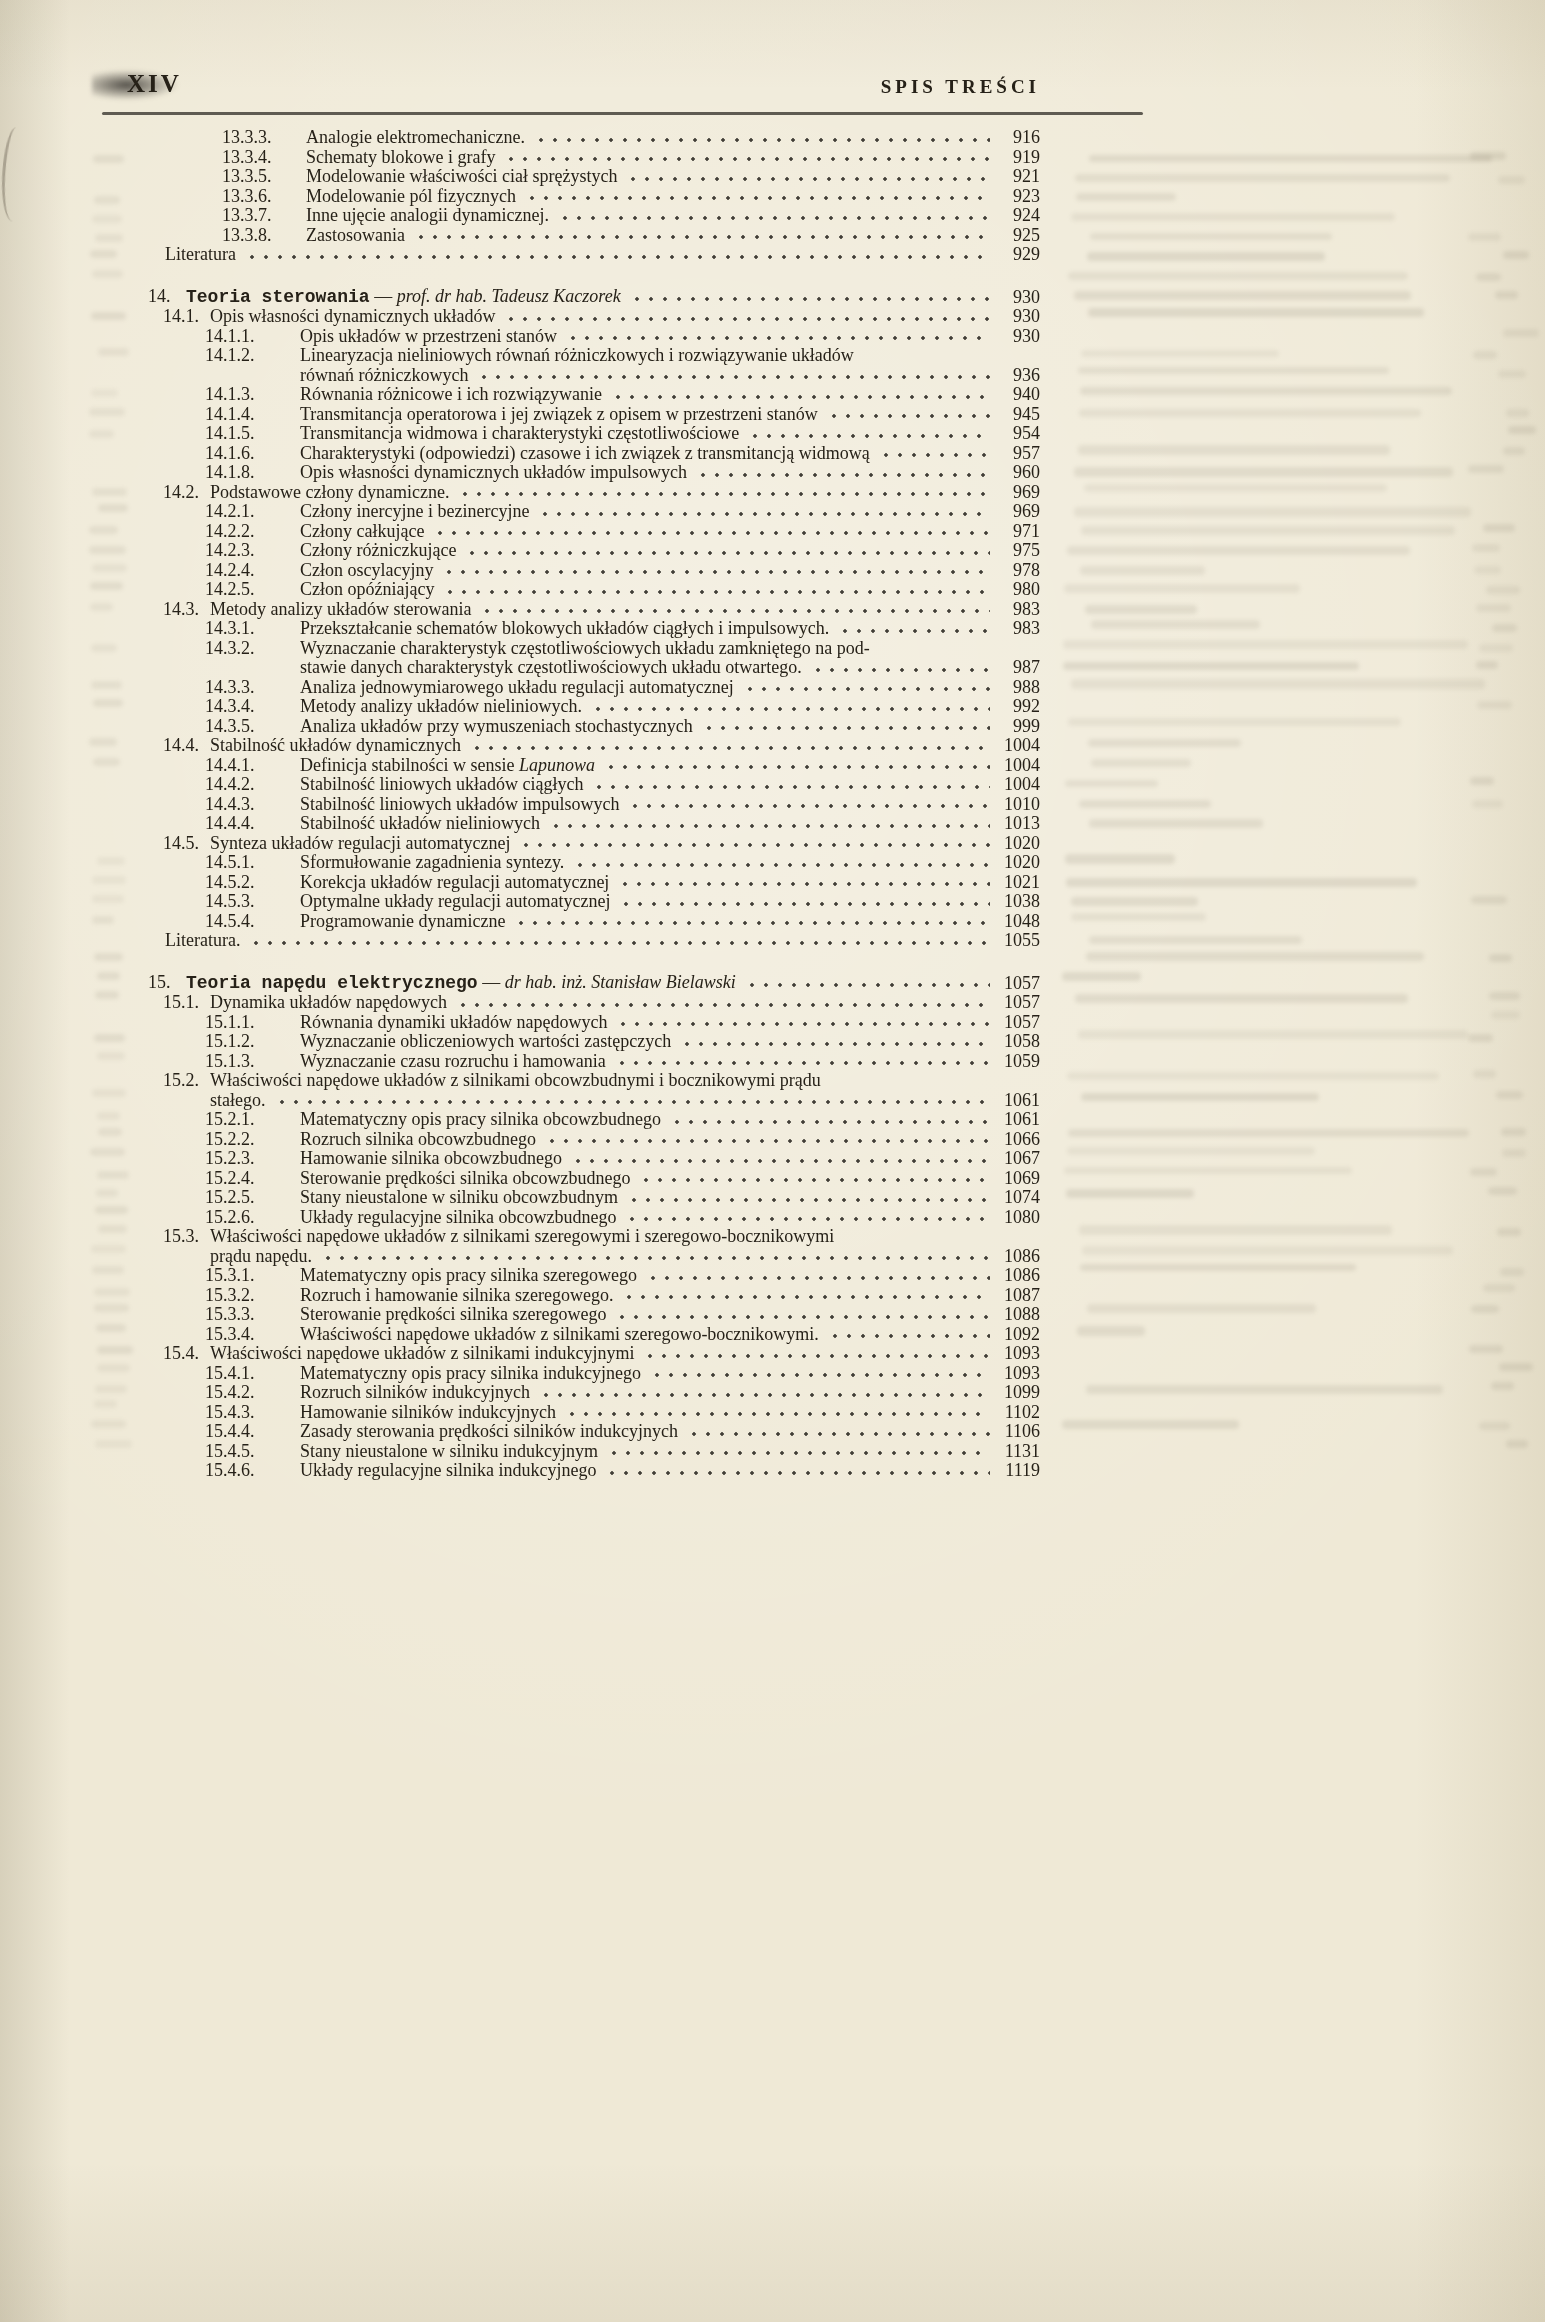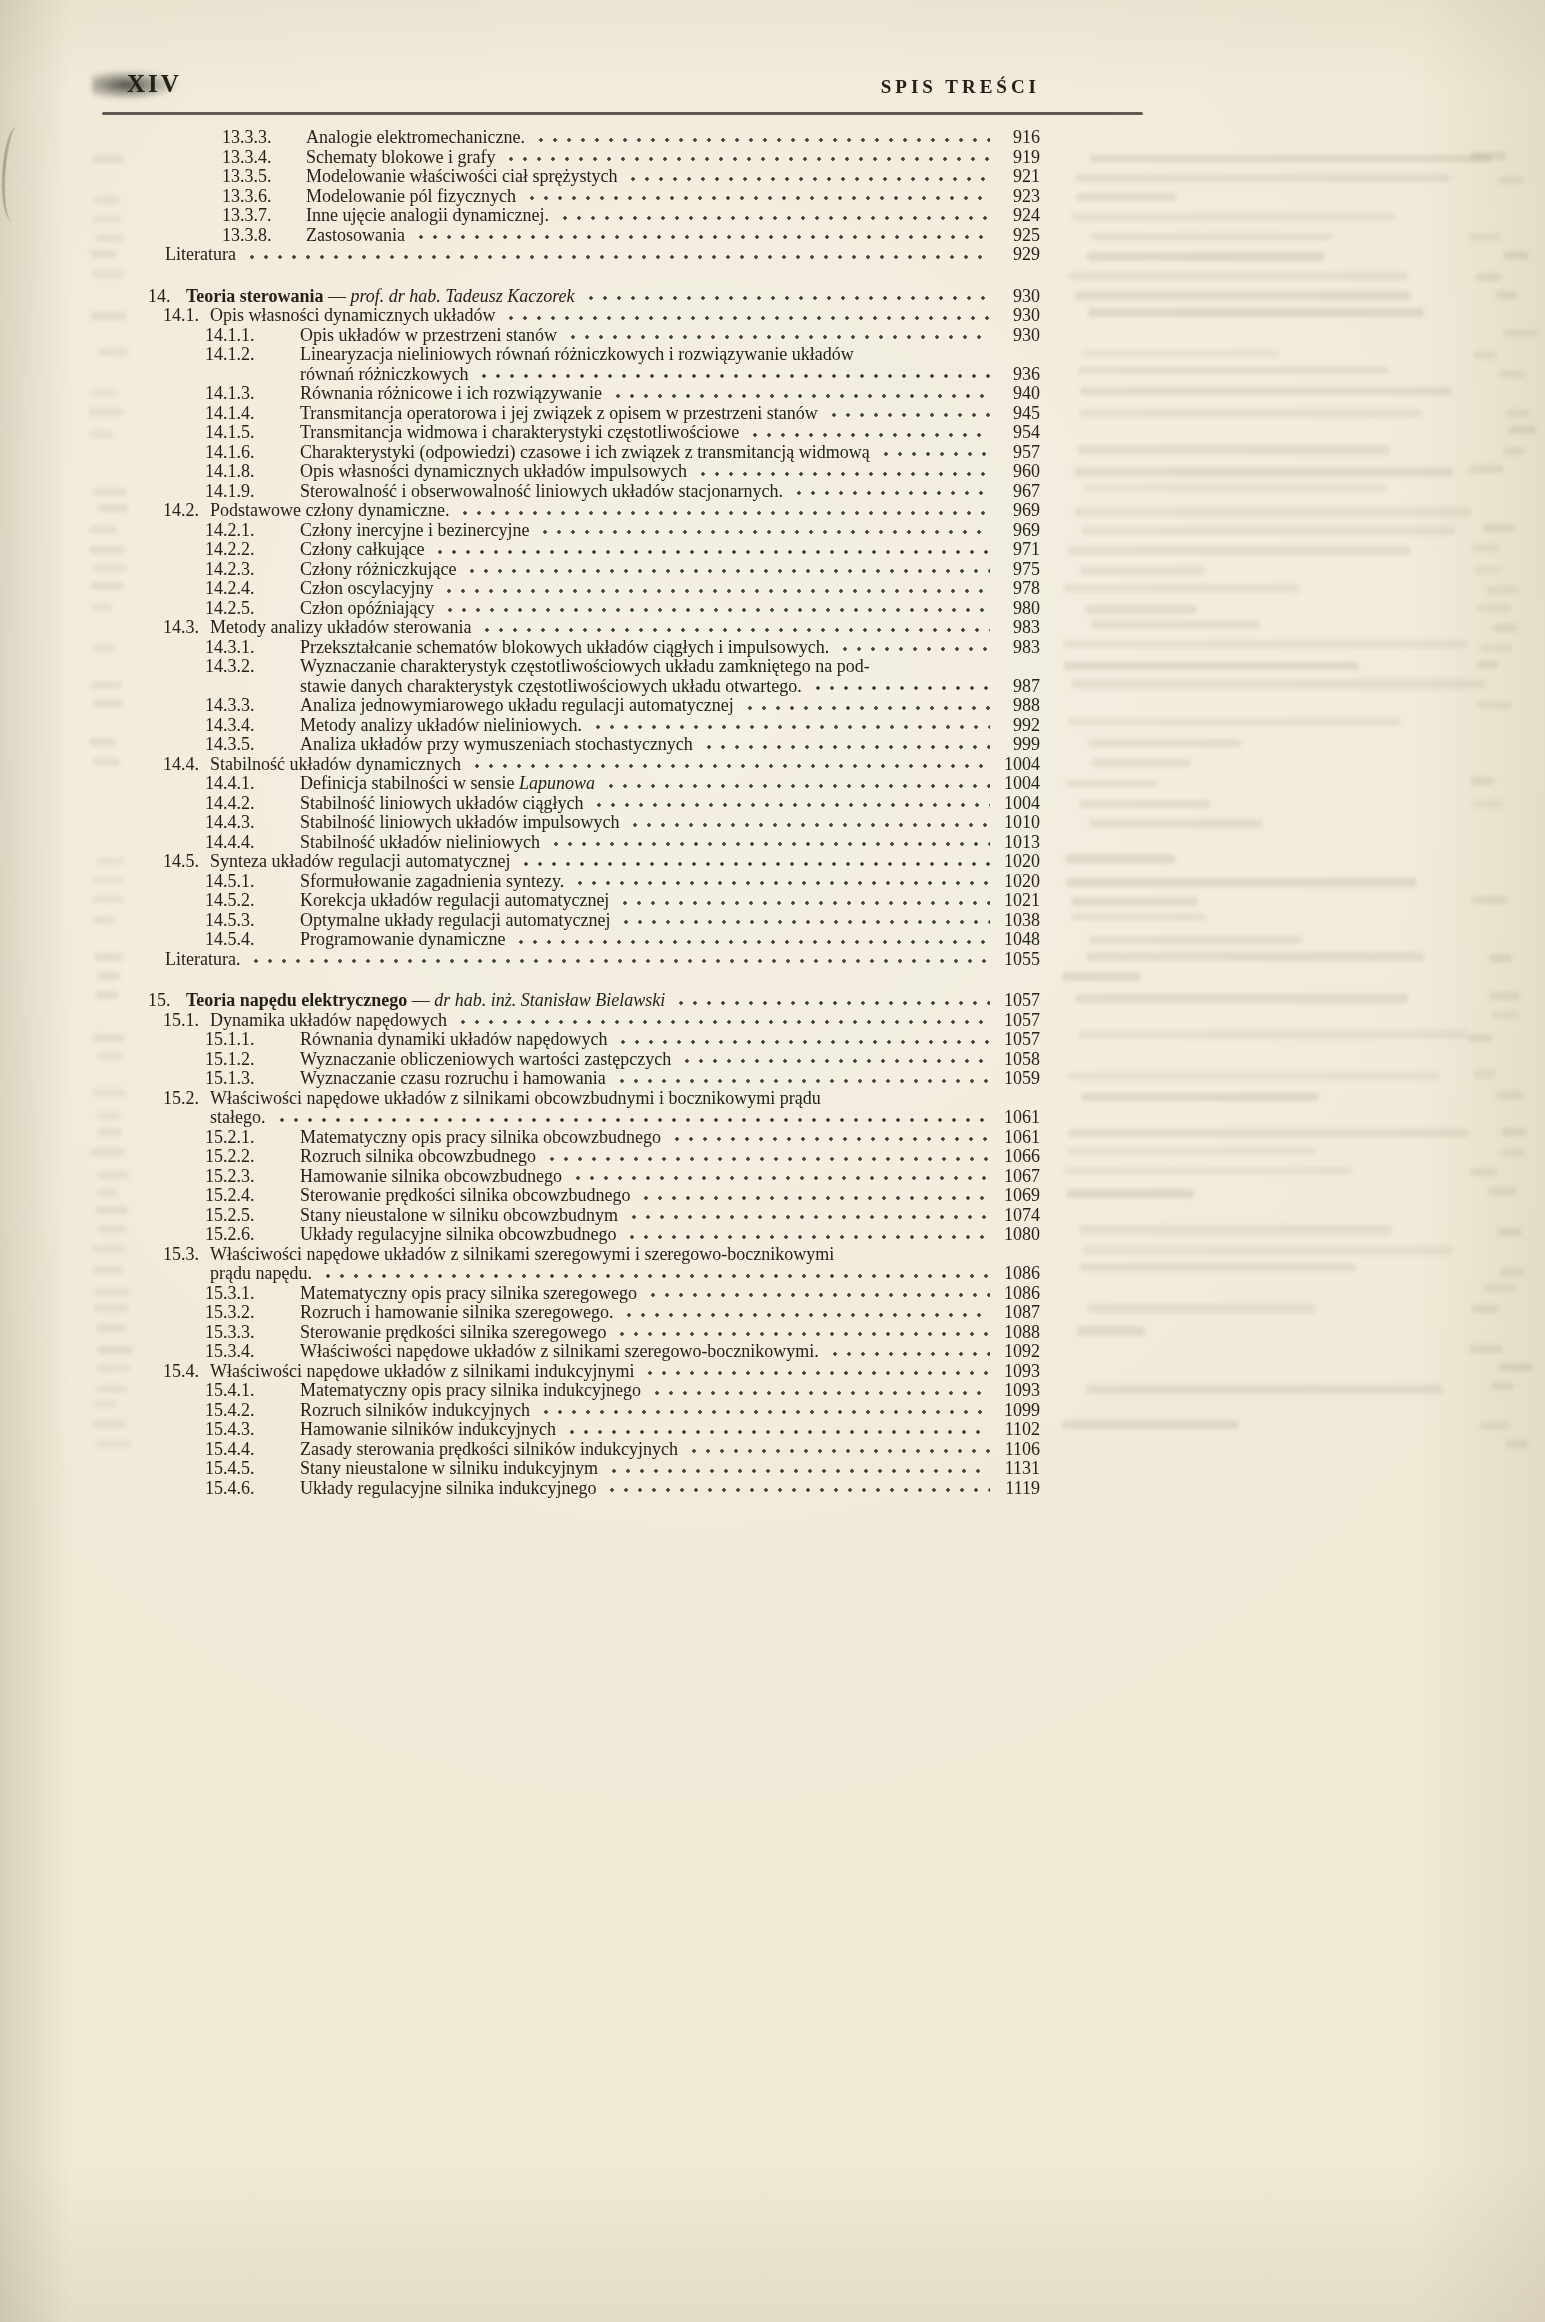--- a/index.html
+++ b/index.html
@@ -44,21 +44,21 @@
   .text{flex:0 1 auto;}
   .leader{
     flex:1 1 14px;align-self:flex-end;height:19.5px;min-width:12px;
     margin-left:7px;margin-right:4px;
     background-image:radial-gradient(circle, rgba(35,32,26,.85) 1.5px, rgba(35,32,26,0) 1.9px);
     background-size:14px 10px;background-repeat:repeat-x;
     background-position:left 2px bottom 3px;
   }
   .pg{flex:none;min-width:46px;text-align:right;}
   .chapter .num{width:38px;font-weight:normal;}
-  .chapter b{font-weight:bold;}
+  .chapter b{font-weight:bold;font-family:Liberation Mono, monospace;}
   .chapter i{font-style:italic;font-weight:normal;}
   .lvl-l2{padding-left:15px}  .lvl-l2 .num{width:47px}
   .lvl-l3{padding-left:57px}  .lvl-l3 .num{width:95px}
   .lvl-d3{padding-left:74px}  .lvl-d3 .num{width:84px}
   .lvl-lit{padding-left:17px} .lvl-lit .num{width:0}
   .gap{height:22px}
   
   .bleed{position:absolute;inset:0;pointer-events:none;}
   .bleed i{position:absolute;background:#857d6a;border-radius:4px;filter:blur(2px);display:block;}
 </style>
@@ -321,26 +321,20 @@
       <span class="text">Charakterystyki (odpowiedzi) czasowe i ich związek z transmitancją widmową</span>
       <span class="leader"></span>
       <span class="pg">957</span>
     </div>
     <div class="row lvl-l3">
       <span class="num">14.1.8.</span>
       <span class="text">Opis własności dynamicznych układów impulsowych</span>
       <span class="leader"></span>
       <span class="pg">960</span>
     </div>
-    <div class="row lvl-l3">
-      <span class="num">14.1.9.</span>
-      <span class="text">Sterowalność i obserwowalność liniowych układów stacjonarnych.</span>
-      <span class="leader"></span>
-      <span class="pg">967</span>
-    </div>
     <div class="row lvl-l2">
       <span class="num">14.2.</span>
       <span class="text">Podstawowe człony dynamiczne.</span>
       <span class="leader"></span>
       <span class="pg">969</span>
     </div>
     <div class="row lvl-l3">
       <span class="num">14.2.1.</span>
       <span class="text">Człony inercyjne i bezinercyjne</span>
       <span class="leader"></span>

